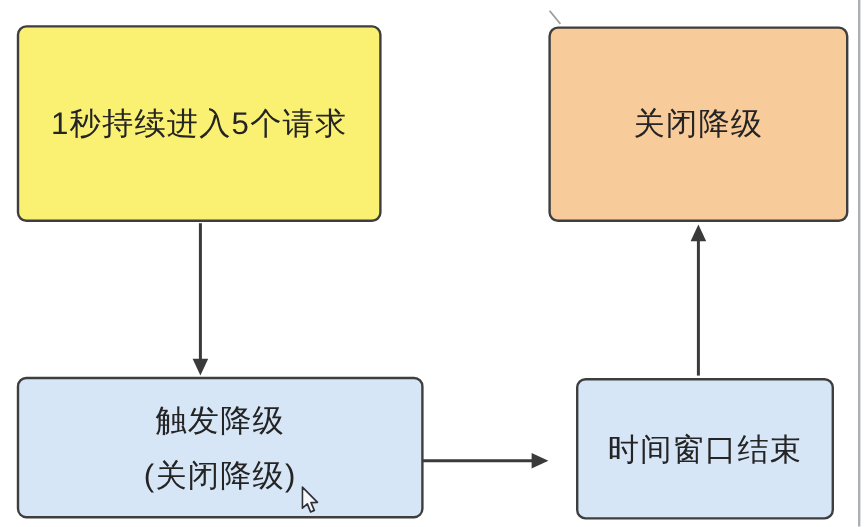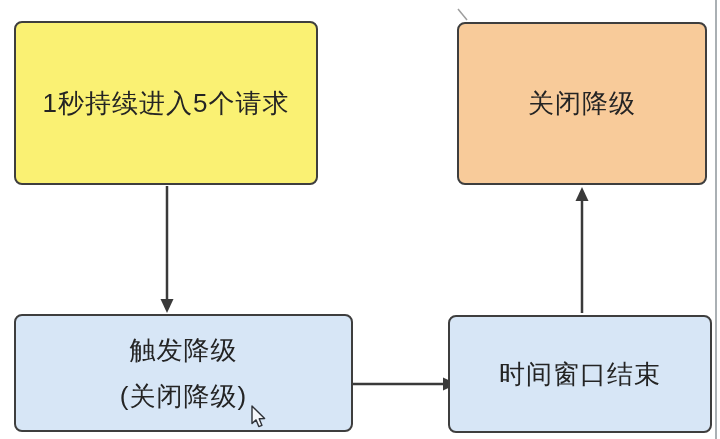--- a/index.html
+++ b/index.html
@@ -34,21 +34,21 @@
     justify-content: center;
     text-align: center;
     color: #242424;
     font-size: 26px;
     line-height: 37px;
     letter-spacing: 1px;
   }
   .node-condition      { left: 14px;  top: 21px;  width: 304px; height: 164px; background: #faf173; }
   .node-close-degrade  { left: 457px; top: 22px;  width: 250px; height: 163px; background: #f8cb9a; }
   .node-trigger-degrade{ left: 14px;  top: 314px; width: 339px; height: 118px; background: #d7e6f6; gap: 12px; }
-  .node-time-window    { left: 448px; top: 315px; width: 264px; height: 118px; background: #d7e6f6; }
+  .node-time-window    { left: 480px; top: 315px; width: 215px; height: 118px; background: #d7e6f6; }
   .node-trigger-degrade .node-line { line-height: 34px; }
   .right-divider {
     position: absolute;
     left: 715px;
     top: 0;
     width: 2px;
     height: 439px;
     background: #aab0b4;
   }
   .mouse-cursor {

